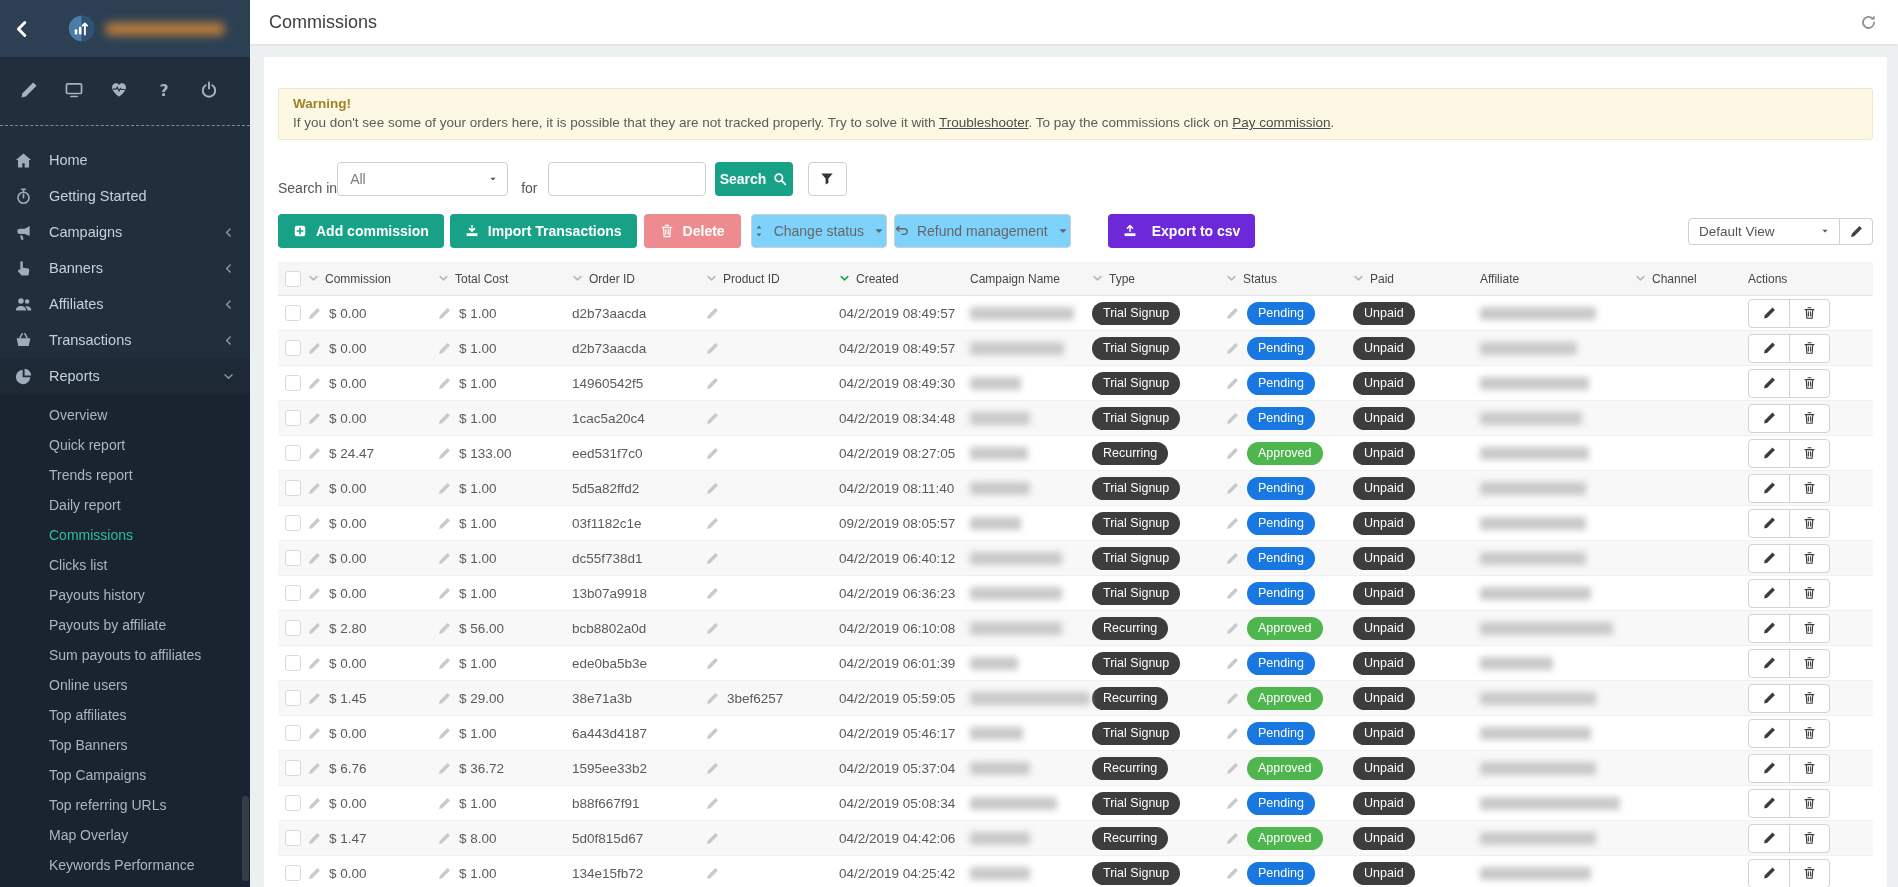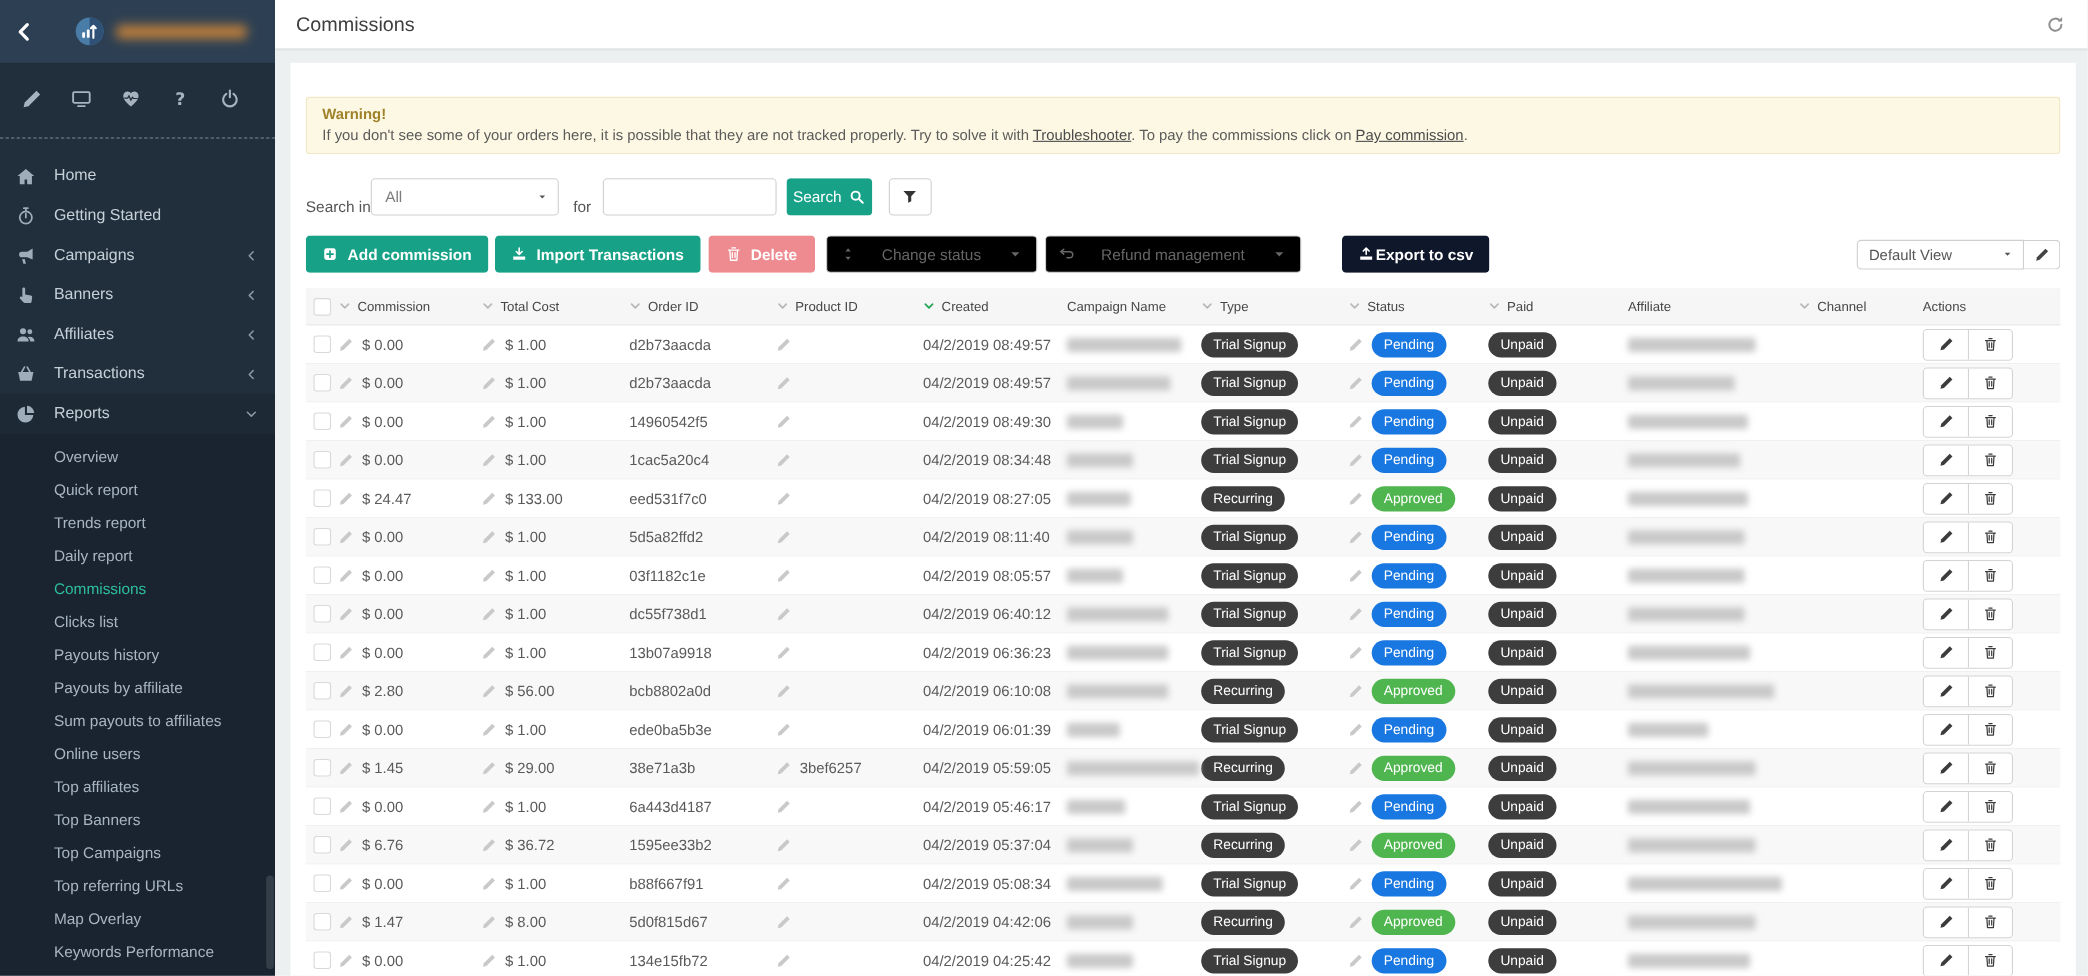--- a/index.html
+++ b/index.html
@@ -39,28 +39,28 @@
   .alert-link { color:#4c4c4c; text-decoration:underline; cursor:pointer; }
 
   .search-row { display:flex; align-items:flex-end; margin-top:22px; font-size:14px; color:#555; }
   .sel { height:34px; border:1px solid #cfcfcf; border-radius:4px; background:#fff; display:flex; align-items:center; position:relative; cursor:default; }
   .sel-search { width:171px; padding:0 26px 0 12px; color:#7d7d7d; }
   .caret { width:10px; height:10px; color:#555; position:absolute; right:9px; top:50%; margin-top:-5px; }
   .for-label { margin-left:13px; }
   .search-input { width:158px; height:34px; border:1px solid #cfcfcf; border-radius:4px; margin-left:10px; padding:0 9px; font-size:14px; font-family:inherit; outline:none; }
   .btn { display:inline-flex; align-items:center; justify-content:center; height:34px; border-radius:4px; font-size:14px; border:1px solid transparent; white-space:nowrap; cursor:default; }
   .btn .bic { width:14px; height:14px; }
-  .btn-search { width:78px; margin-left:9px; background:#17a288; color:#fff; gap:7px; font-weight:normal; }
+  .btn-search { width:78px; margin-left:9px; background:#17a288; color:#fff; gap:7px; font-weight:bold; }
   .btn-filter { width:39px; margin-left:15px; background:#fff; border-color:#cfcfcf; color:#333; }
 
   .toolbar { display:flex; align-items:center; margin-top:18px; }
   .btn-green { background:#17a288; color:#fff; padding:0 14px; gap:9px; font-weight:bold; }
   .btn-delete { background:#ee8b90; color:#fff; padding:0 15px; gap:9px; font-weight:bold; margin-left:7px; }
-  .btn-white { background:#000000; border-color:#cfcfcf; color:#666; padding:0 12px; gap:24px; }
-  .btn-blue { background:#0f172a; color:#fff; padding:0 14px; gap:2px; font-weight:bold; margin-left:37px; }
+  .btn-white { background:#7dd3fc; border-color:#cfcfcf; color:#666; padding:0 0; gap:8px; }
+  .btn-blue { background:#6d28d9; color:#fff; padding:0 14px; gap:15px; font-weight:bold; margin-left:37px; }
   .gap6 { margin-left:6px; } .gap10 { margin-left:10px; } .gap7 { margin-left:7px; }
   .view-group { margin-left:auto; display:flex; align-items:center; }
   .sel-view { width:152px; height:27px; border-radius:4px 0 0 4px; font-size:13.5px; color:#555; padding:0 24px 0 10px; }
   .view-edit { width:33px; height:27px; border:1px solid #cfcfcf; border-left:none; border-radius:0 4px 4px 0; background:#fff; color:#444; display:flex; align-items:center; justify-content:center; }
   .view-edit .bic { width:13px; height:13px; }
 
   
   .grid { margin-top:14px; font-size:13.5px; color:#5a5a5a; }
   .tr { display:flex; align-items:center; height:35px; border-bottom:1px solid #f0f0f0; background:#fff; }
   .tr.even { background:#f8f8f8; }
@@ -930,21 +930,21 @@
                 <span>03f1182c1e</span>
               </div>
   <div class="td c-product_id">
                 <span class="pencil-lite icon">
                   <svg viewBox="0 0 16 16">
                     <path d="M11.7 1.3l3 3L5.2 13.8l-3.9.9.9-3.9z" fill="currentColor"></path>
                   </svg>
                 </span>
               </div>
   <div class="td c-created">
-                <span>04/2/2019 08:05:57</span>
+                <span>09/2/2019 08:05:57</span>
               </div>
   <div class="td c-campaign">
                 <span class="blur-block" style="width:51px"></span>
               </div>
   <div class="td c-type">
                 <span class="badge badge-dark">Trial Signup</span>
               </div>
   <div class="td c-status">
                 <span class="pencil-lite icon">
                   <svg viewBox="0 0 16 16">

